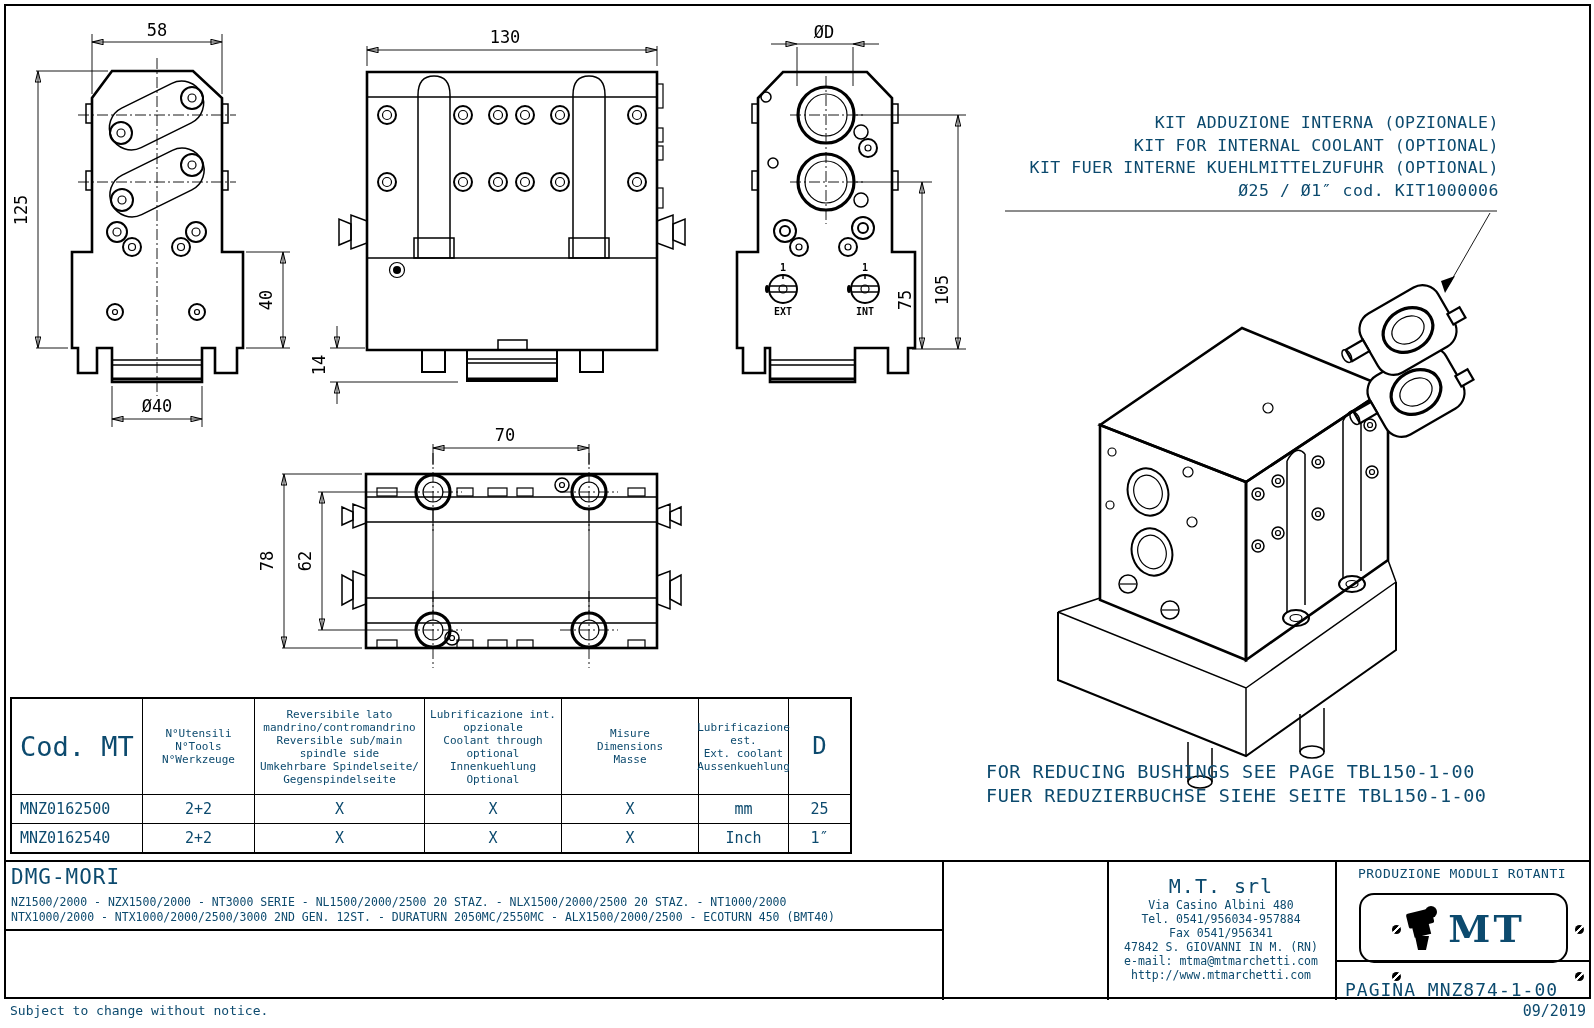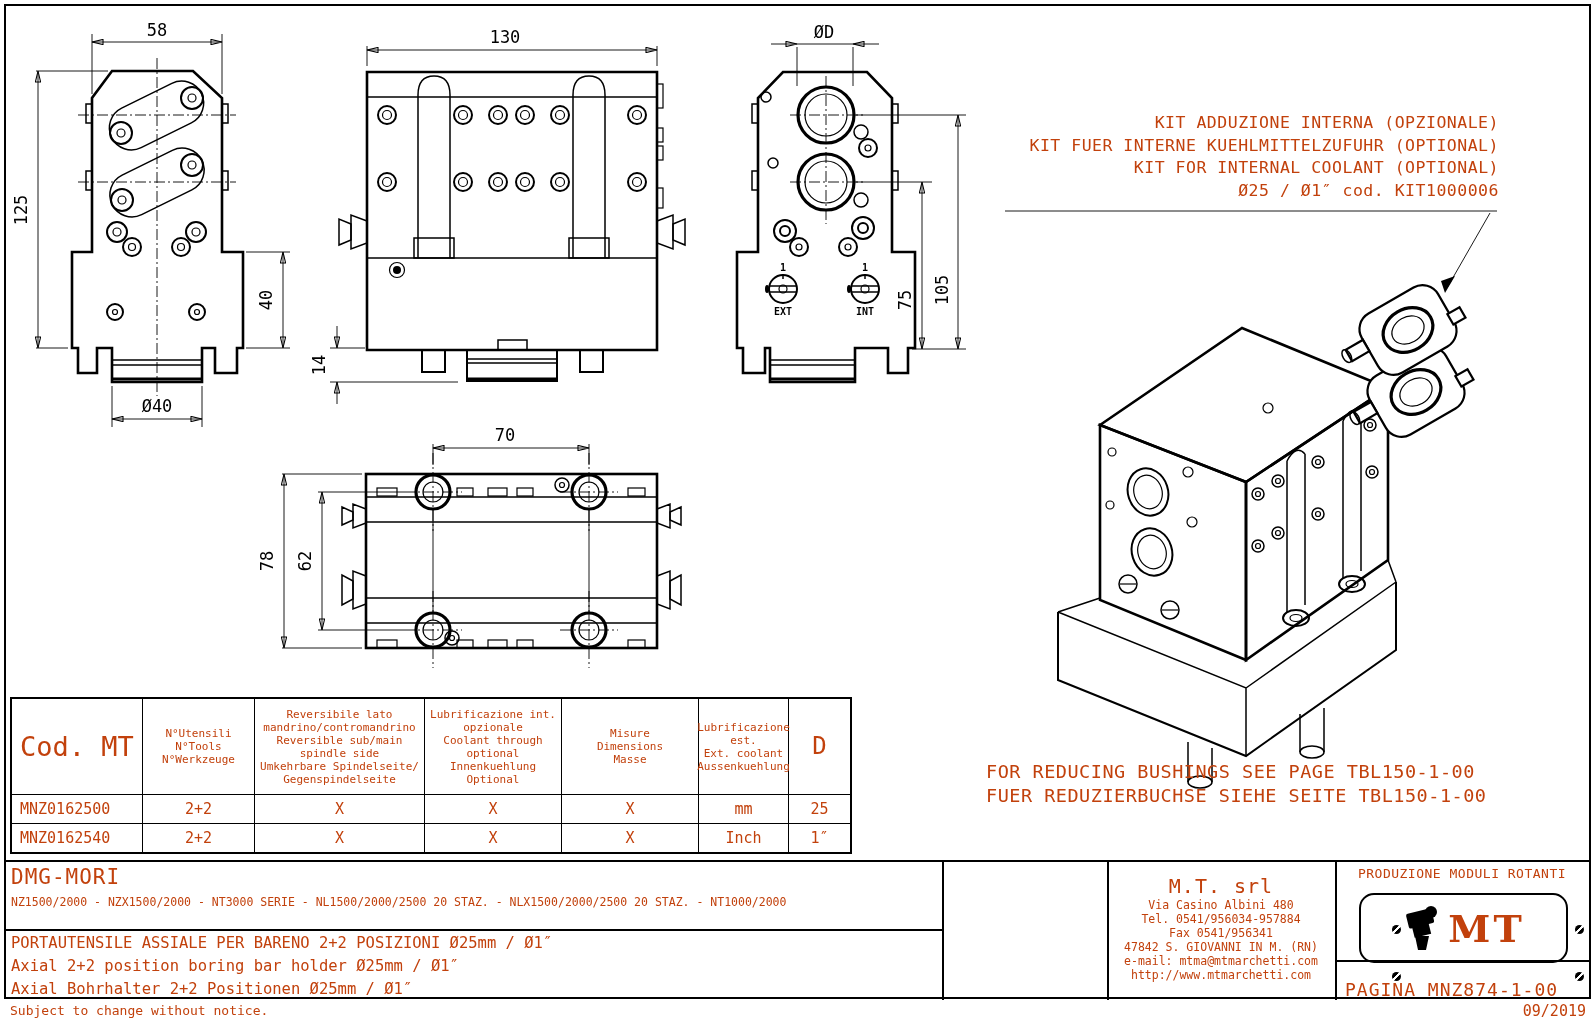--- a/index.html
+++ b/index.html
@@ -1,17 +1,17 @@
 <!DOCTYPE html>
 <html><head>
 <meta charset="utf-8">
 <style>
   html,body{margin:0;padding:0;background:#e8e8e8;}
   .page{position:relative;width:1594px;height:1028px;background:#fff;overflow:hidden;
-        font-family:"DejaVu Sans Mono",monospace;color:#c2410c;}
+        font-family:"DejaVu Sans Mono",monospace;color:#0c4a6e;}
   .frame{position:absolute;left:4px;top:4px;width:1583px;height:991px;border:2.5px solid #000;}
   svg.draw{position:absolute;left:0;top:0;}
   
   .ol{fill:none;stroke:#000;stroke-width:2.6;stroke-linejoin:miter;}
   .o2{fill:none;stroke:#000;stroke-width:2;}
   .o3{fill:none;stroke:#000;stroke-width:3.2;}
   .md{fill:none;stroke:#000;stroke-width:1.5;}
   .md1{fill:none;stroke:#000;stroke-width:1.2;}
   .dl{fill:none;stroke:#000;stroke-width:0.9;}
   .cl{fill:none;stroke:#000;stroke-width:0.9;stroke-dasharray:11 3 2 3;}
@@ -399,22 +399,22 @@
 
     <g>
       <line class="dl" x1="1005" y1="211" x2="1497" y2="211"></line>
       <line class="dl" x1="1490" y1="213" x2="1447" y2="288"></line>
       <polygon points="1445,293 1455,276 1441,281" fill="#000"></polygon>
     </g>
   </svg>
 
   <div class="kit-note">
     <div>KIT ADDUZIONE INTERNA (OPZIONALE)</div>
+    <div>KIT FOR INTERNAL COOLANT (OPTIONAL)</div>
     <div>KIT FUER INTERNE KUEHLMITTELZUFUHR (OPTIONAL)</div>
-    <div>KIT FOR INTERNAL COOLANT (OPTIONAL)</div>
     <div>Ø25 / Ø1″  cod. KIT1000006</div>
   </div>
 
   <div class="bushing-note">
     <div>FOR REDUCING BUSHINGS SEE PAGE TBL150-1-00</div>
     <div>FUER REDUZIERBUCHSE SIEHE SEITE TBL150-1-00</div>
   </div>
 
   <div class="spec-table">
     <div class="cell c-code">Cod. MT</div>
@@ -456,27 +456,23 @@
     <div class="cell val lastrow">X</div>
     <div class="cell val lastrow">Inch</div>
     <div class="cell val lastcol lastrow">1″</div>
   </div>
 
   <div class="title-block">
     <div class="tb-cell cell-dmg">
       <div class="dmg-title">DMG-MORI</div>
       <div class="dmg-models">
         <div>NZ1500/2000 - NZX1500/2000 - NT3000 SERIE - NL1500/2000/2500 20 STAZ. - NLX1500/2000/2500 20 STAZ. - NT1000/2000</div>
+        <div>NTX1000/2000 - NTX1000/2000/2500/3000 2ND GEN. 12ST. - DURATURN 2050MC/2550MC - ALX1500/2000/2500 - ECOTURN 450 (BMT40)</div>
       </div>
       <div class="dmg-divider"></div>
-      <div class="dmg-desc">
-        <div>PORTAUTENSILE ASSIALE PER BARENO 2+2 POSIZIONI Ø25mm / Ø1″</div>
-        <div>Axial 2+2 position boring bar holder Ø25mm / Ø1″</div>
-        <div>Axial Bohrhalter 2+2 Positionen Ø25mm / Ø1″</div>
-      </div>
     </div>
     <div class="tb-cell cell-empty"></div>
     <div class="tb-cell cell-mt">
       <div class="mt-name">M.T. srl</div>
       <div class="mt-addr">
         <div>Via Casino Albini 480</div>
         <div>Tel. 0541/956034-957884</div>
         <div>Fax 0541/956341</div>
         <div>47842 S. GIOVANNI IN M. (RN)</div>
         <div>e-mail: mtma@mtmarchetti.com</div>

